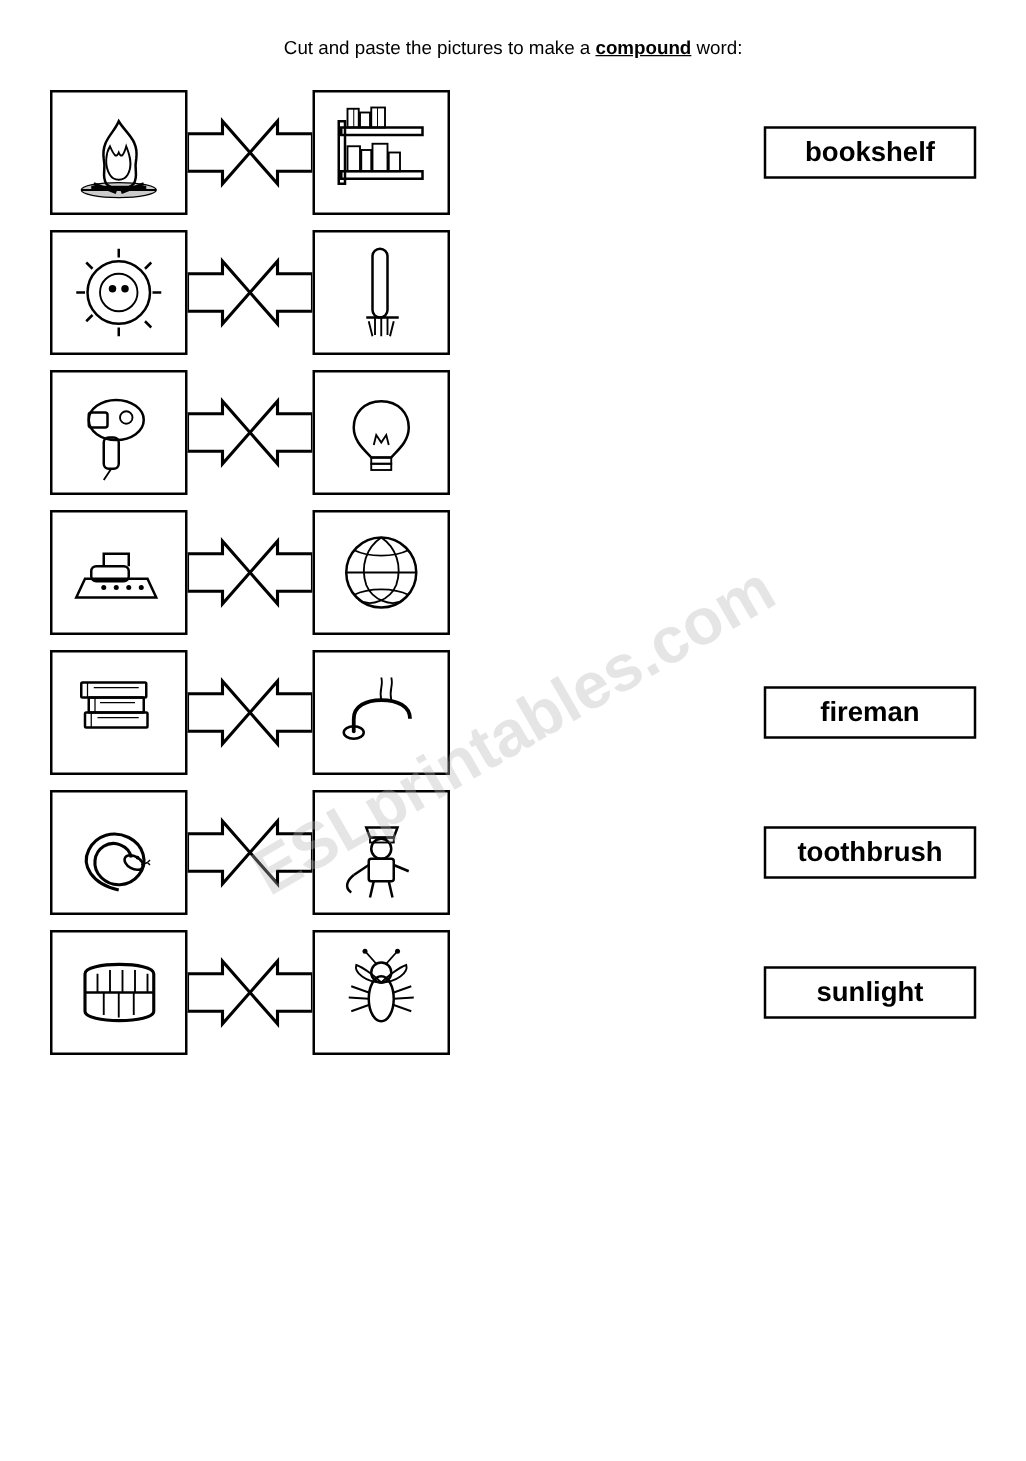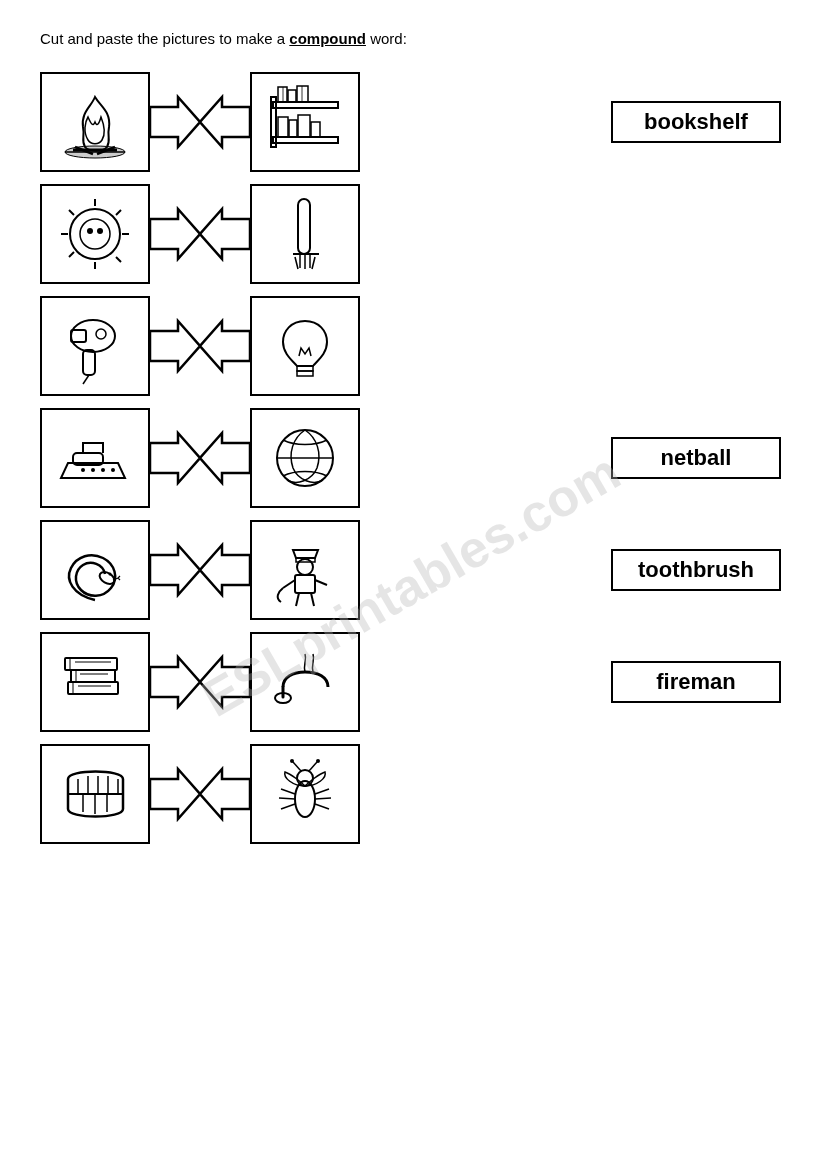--- a/index.html
+++ b/index.html
@@ -9,20 +9,21 @@
       width: 821px;
       min-height: 1169px;
       padding: 30px 40px;
       position: relative;
     }
 
     .instruction {
       font-size: 15px;
       margin-bottom: 25px;
       color: #000;
+      text-align: center;
     }
     .instruction u { text-decoration: underline; font-weight: bold; }
 
     .worksheet {
       display: flex;
       flex-direction: column;
       gap: 12px;
     }
 
     .row {
@@ -281,66 +282,20 @@
         <circle cx="42" cy="40" r="28" fill="none" stroke="#000" stroke-width="2"></circle>
 
         <path d="M42 12 C30 20 25 35 30 50 C35 62 50 68 60 62" fill="none" stroke="#000" stroke-width="1.5"></path>
         <path d="M42 12 C54 20 59 35 54 50 C49 62 34 68 24 62" fill="none" stroke="#000" stroke-width="1.5"></path>
         <line x1="14" y1="40" x2="70" y2="40" stroke="#000" stroke-width="1.5"></line>
         <path d="M20 22 C32 28 52 28 64 22" fill="none" stroke="#000" stroke-width="1.5"></path>
         <path d="M20 58 C32 52 52 52 64 58" fill="none" stroke="#000" stroke-width="1.5"></path>
       </svg>
     </div>
     <div class="spacer"></div>
-    <div class="word-box right-word">netball</div>
-  </div>
-
-  <div class="row">
-    <div class="picture-box">
-      <svg viewBox="0 0 85 80">
-
-        <path d="M42 70 C20 65 12 50 18 38 C24 26 38 22 50 28 C62 34 66 48 58 58 C50 68 36 68 28 60 C20 52 22 40 30 35 C38 30 50 34 52 44" fill="none" stroke="#000" stroke-width="2.5"></path>
-
-        <ellipse cx="54" cy="48" rx="8" ry="5" fill="none" stroke="#000" stroke-width="2" transform="rotate(30 54 48)"></ellipse>
-        <circle cx="57" cy="44" r="1.5" fill="#000"></circle>
-
-        <path d="M60 50 L65 48 M65 48 L67 46 M65 48 L67 50" stroke="#000" stroke-width="1.2"></path>
-      </svg>
-    </div>
-    <div class="arrow-right">
-      <svg viewBox="0 0 50 60" width="50" height="60">
-        <polygon points="0,15 28,15 28,5 50,30 28,55 28,45 0,45" fill="#fff" stroke="#000" stroke-width="2.5"></polygon>
-      </svg>
-    </div>
-    <div class="arrow-left">
-      <svg viewBox="0 0 50 60" width="50" height="60">
-        <polygon points="50,15 22,15 22,5 0,30 22,55 22,45 50,45" fill="#fff" stroke="#000" stroke-width="2.5"></polygon>
-      </svg>
-    </div>
-    <div class="picture-box">
-      <svg viewBox="0 0 85 80">
-
-        <path d="M30 20 L55 20 L52 28 L33 28 Z" fill="none" stroke="#000" stroke-width="2"></path>
-        <rect x="33" y="28" width="19" height="4" fill="none" stroke="#000" stroke-width="1.5"></rect>
-
-        <circle cx="42" cy="37" r="8" fill="none" stroke="#000" stroke-width="2"></circle>
-
-        <rect x="32" y="45" width="20" height="18" rx="2" fill="none" stroke="#000" stroke-width="2"></rect>
-
-        <line x1="36" y1="63" x2="33" y2="76" stroke="#000" stroke-width="2"></line>
-        <line x1="48" y1="63" x2="51" y2="76" stroke="#000" stroke-width="2"></line>
-
-        <line x1="32" y1="50" x2="20" y2="58" stroke="#000" stroke-width="2"></line>
-        <line x1="52" y1="50" x2="64" y2="55" stroke="#000" stroke-width="2"></line>
-
-        <path d="M20 58 C15 62 12 68 18 72" fill="none" stroke="#000" stroke-width="2"></path>
-      </svg>
-    </div>
-    <div class="spacer"></div>
-    <div class="word-box right-word">toothbrush</div>
   </div>
 
   <div class="row">
     <div class="picture-box">
       <svg viewBox="0 0 85 80">
 
         <rect x="15" y="40" width="50" height="12" rx="1" fill="none" stroke="#000" stroke-width="2"></rect>
         <rect x="18" y="28" width="44" height="12" rx="1" fill="none" stroke="#000" stroke-width="2"></rect>
         <rect x="12" y="16" width="52" height="12" rx="1" fill="none" stroke="#000" stroke-width="2"></rect>
 
@@ -369,20 +324,65 @@
         <path d="M20 45 C20 35 30 30 42 30 C55 30 65 35 65 45" fill="none" stroke="#000" stroke-width="3"></path>
         <path d="M20 45 L20 55" stroke="#000" stroke-width="3" stroke-linecap="round"></path>
         <ellipse cx="20" cy="56" rx="8" ry="5" fill="none" stroke="#000" stroke-width="2"></ellipse>
 
         <path d="M42 30 C40 22 44 18 42 12" fill="none" stroke="#000" stroke-width="1.5"></path>
         <path d="M50 30 C48 22 52 18 50 12" fill="none" stroke="#000" stroke-width="1.5"></path>
       </svg>
     </div>
     <div class="spacer"></div>
     <div class="word-box right-word">fireman</div>
+  </div>
+
+  <div class="row">
+    <div class="picture-box">
+      <svg viewBox="0 0 85 80">
+
+        <path d="M42 70 C20 65 12 50 18 38 C24 26 38 22 50 28 C62 34 66 48 58 58 C50 68 36 68 28 60 C20 52 22 40 30 35 C38 30 50 34 52 44" fill="none" stroke="#000" stroke-width="2.5"></path>
+
+        <ellipse cx="54" cy="48" rx="8" ry="5" fill="none" stroke="#000" stroke-width="2" transform="rotate(30 54 48)"></ellipse>
+        <circle cx="57" cy="44" r="1.5" fill="#000"></circle>
+
+        <path d="M60 50 L65 48 M65 48 L67 46 M65 48 L67 50" stroke="#000" stroke-width="1.2"></path>
+      </svg>
+    </div>
+    <div class="arrow-right">
+      <svg viewBox="0 0 50 60" width="50" height="60">
+        <polygon points="0,15 28,15 28,5 50,30 28,55 28,45 0,45" fill="#fff" stroke="#000" stroke-width="2.5"></polygon>
+      </svg>
+    </div>
+    <div class="arrow-left">
+      <svg viewBox="0 0 50 60" width="50" height="60">
+        <polygon points="50,15 22,15 22,5 0,30 22,55 22,45 50,45" fill="#fff" stroke="#000" stroke-width="2.5"></polygon>
+      </svg>
+    </div>
+    <div class="picture-box">
+      <svg viewBox="0 0 85 80">
+
+        <path d="M30 20 L55 20 L52 28 L33 28 Z" fill="none" stroke="#000" stroke-width="2"></path>
+        <rect x="33" y="28" width="19" height="4" fill="none" stroke="#000" stroke-width="1.5"></rect>
+
+        <circle cx="42" cy="37" r="8" fill="none" stroke="#000" stroke-width="2"></circle>
+
+        <rect x="32" y="45" width="20" height="18" rx="2" fill="none" stroke="#000" stroke-width="2"></rect>
+
+        <line x1="36" y1="63" x2="33" y2="76" stroke="#000" stroke-width="2"></line>
+        <line x1="48" y1="63" x2="51" y2="76" stroke="#000" stroke-width="2"></line>
+
+        <line x1="32" y1="50" x2="20" y2="58" stroke="#000" stroke-width="2"></line>
+        <line x1="52" y1="50" x2="64" y2="55" stroke="#000" stroke-width="2"></line>
+
+        <path d="M20 58 C15 62 12 68 18 72" fill="none" stroke="#000" stroke-width="2"></path>
+      </svg>
+    </div>
+    <div class="spacer"></div>
+    <div class="word-box right-word">toothbrush</div>
   </div>
 
   <div class="row">
     <div class="picture-box">
       <svg viewBox="0 0 85 80">
 
         <path d="M15 25 C15 15 70 15 70 25 L70 55 C70 65 15 65 15 55 Z" fill="none" stroke="#000" stroke-width="2.5"></path>
 
         <line x1="25" y1="25" x2="25" y2="40" stroke="#000" stroke-width="1.5"></line>
         <line x1="35" y1="22" x2="35" y2="40" stroke="#000" stroke-width="1.5"></line>
@@ -424,15 +424,16 @@
         <line x1="32" y1="50" x2="18" y2="55" stroke="#000" stroke-width="1.5"></line>
         <line x1="52" y1="40" x2="66" y2="35" stroke="#000" stroke-width="1.5"></line>
         <line x1="52" y1="45" x2="68" y2="44" stroke="#000" stroke-width="1.5"></line>
         <line x1="52" y1="50" x2="66" y2="55" stroke="#000" stroke-width="1.5"></line>
 
         <path d="M42 32 C30 32 20 24 22 18 C28 20 38 28 42 32Z" fill="none" stroke="#000" stroke-width="1.5"></path>
         <path d="M42 32 C54 32 64 24 62 18 C56 20 46 28 42 32Z" fill="none" stroke="#000" stroke-width="1.5"></path>
       </svg>
     </div>
     <div class="spacer"></div>
+    <div class="word-box right-word">sunlight</div>
   </div>
 
 </div>
 
 </body></html>

